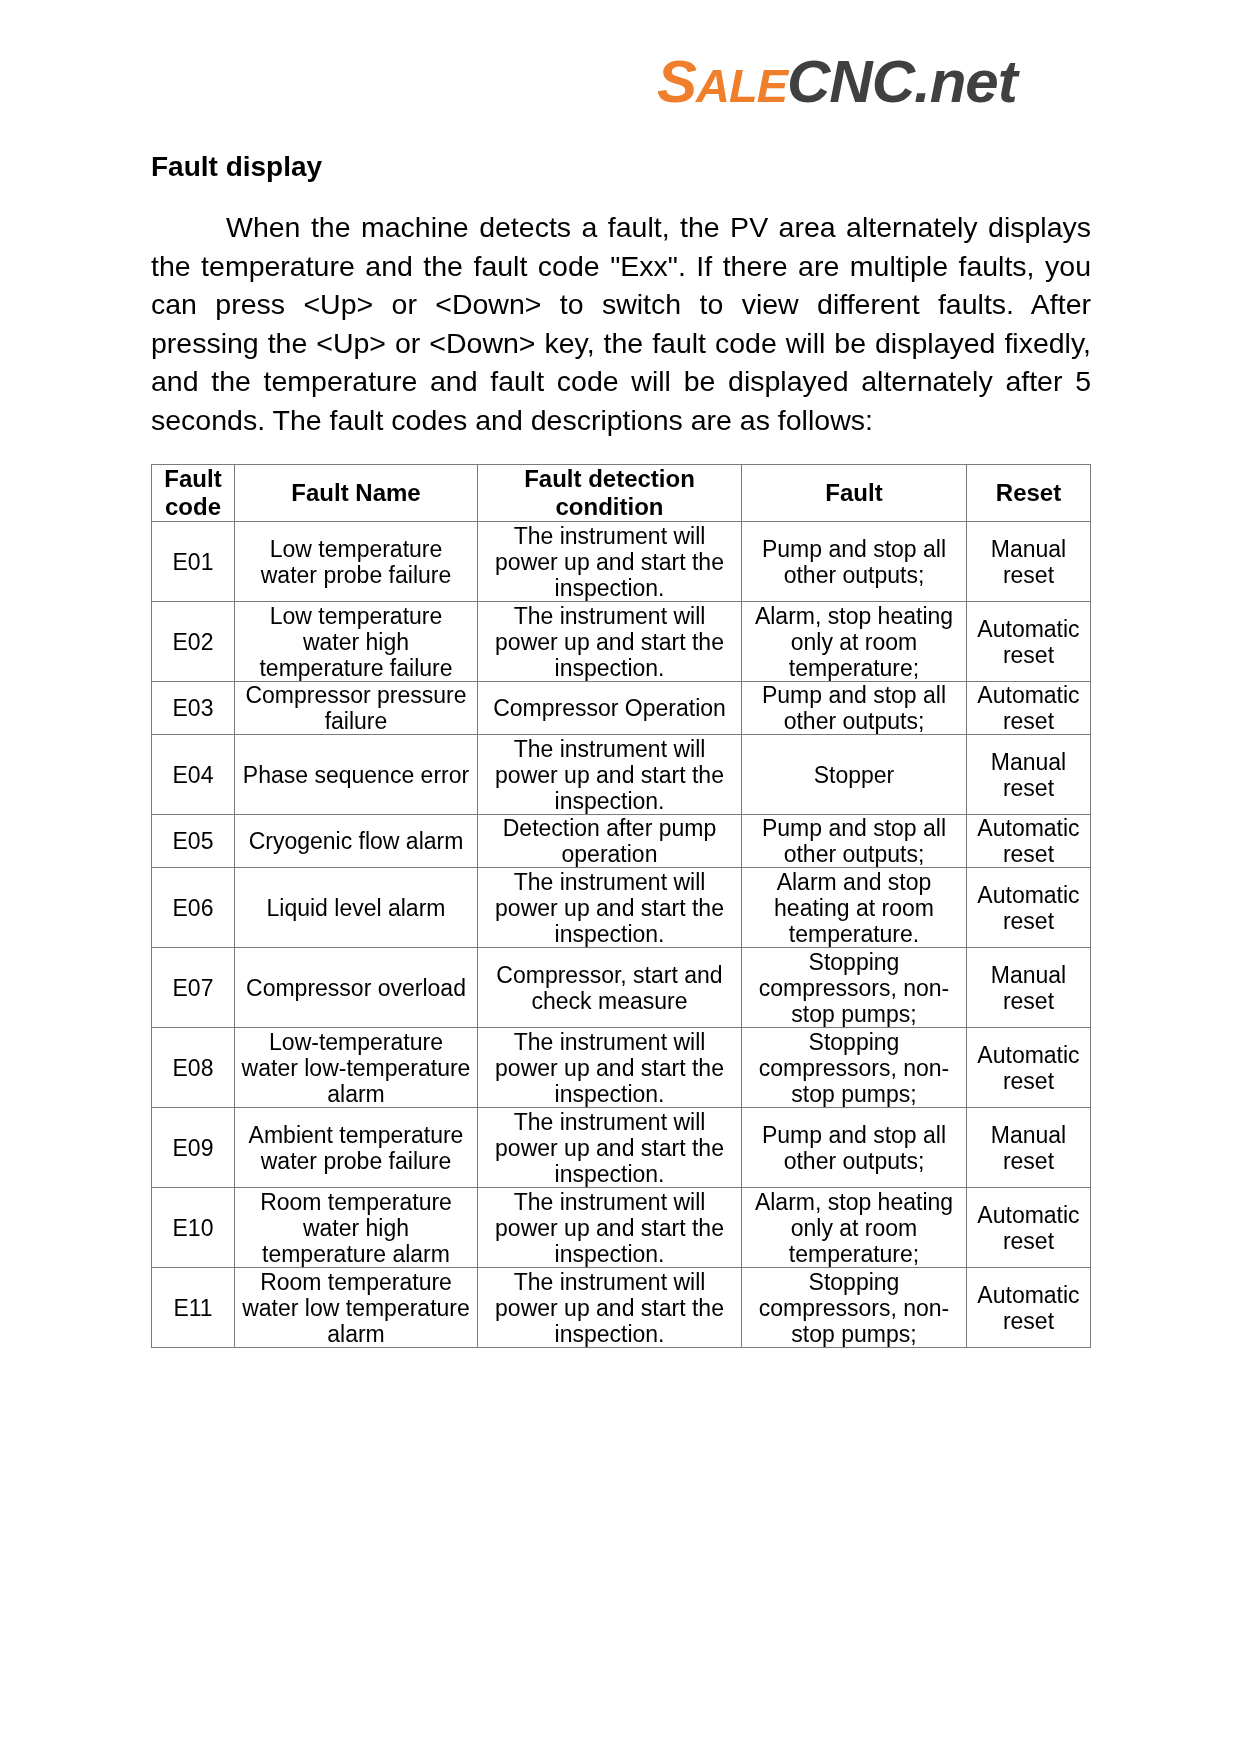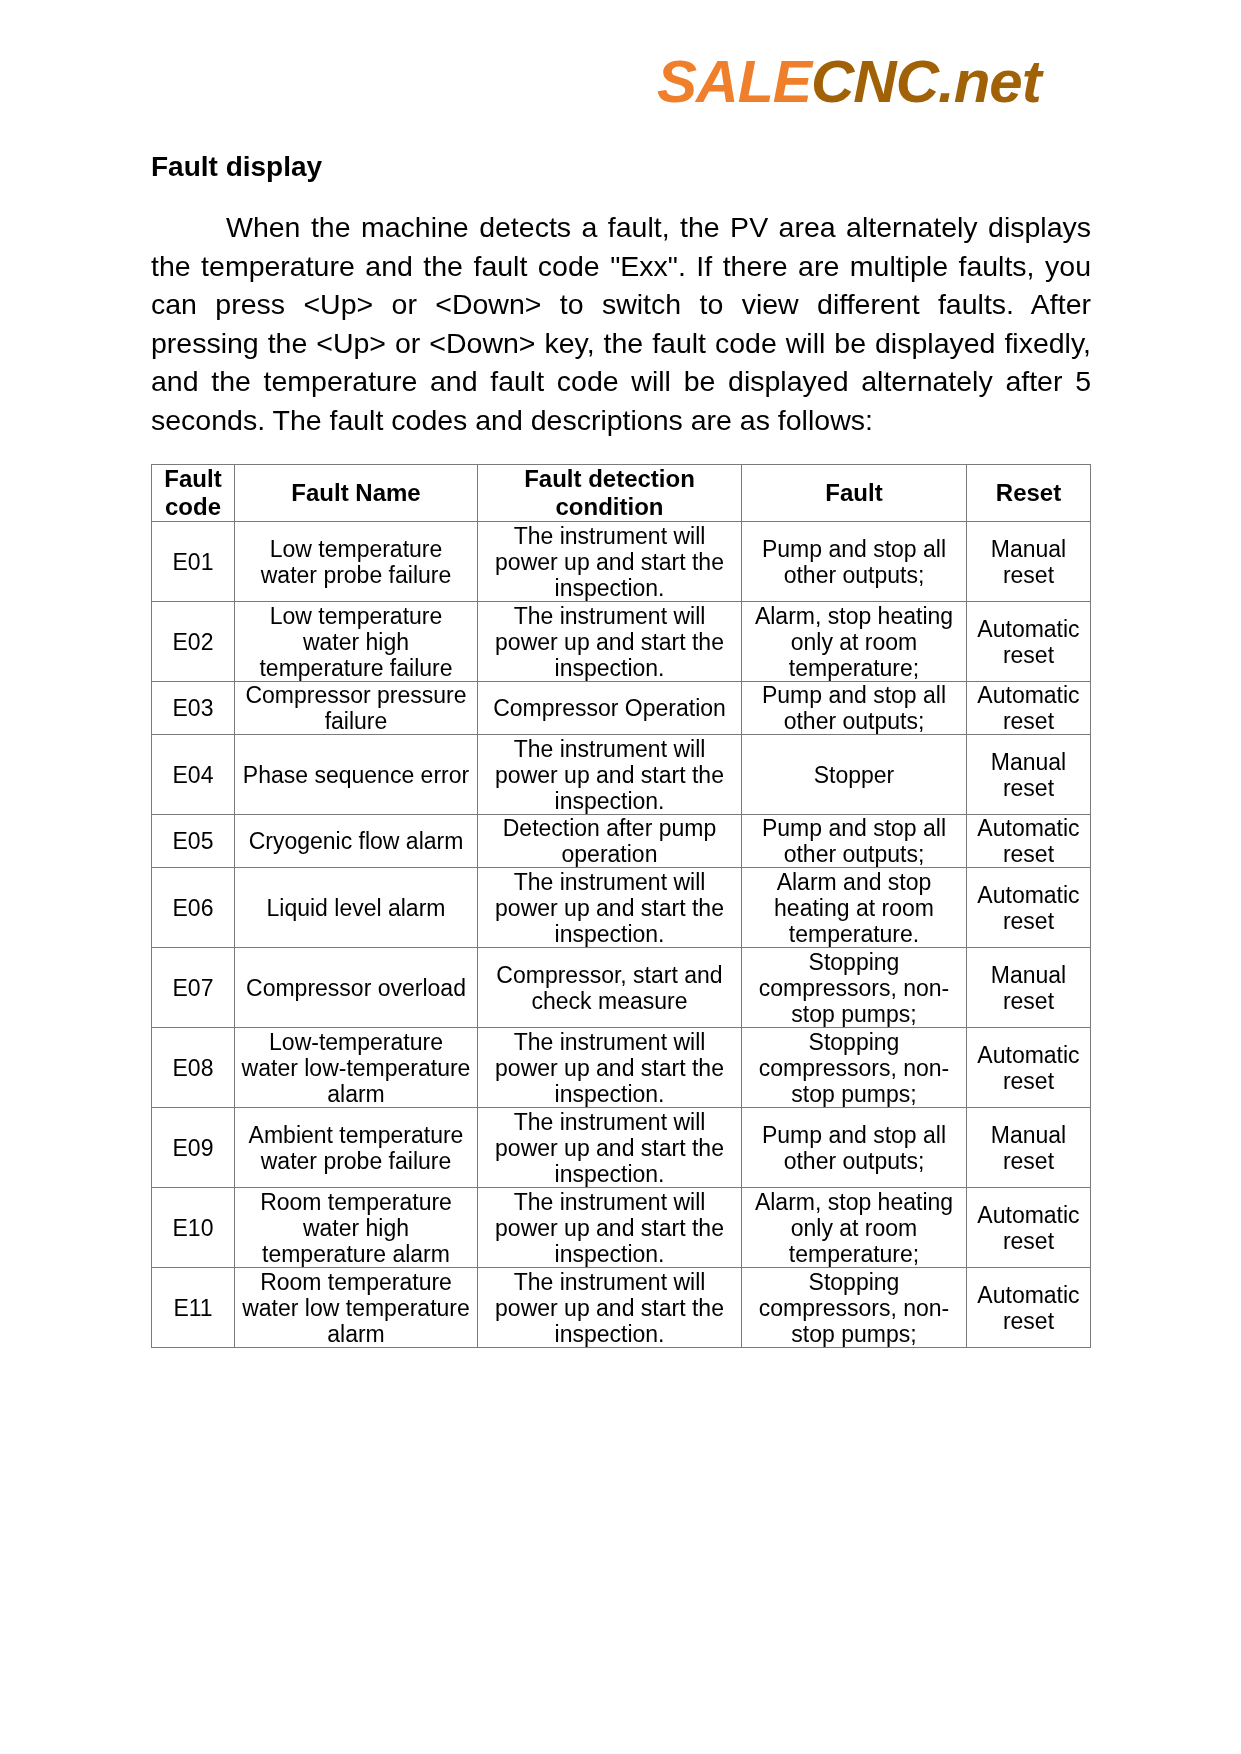--- a/index.html
+++ b/index.html
@@ -2,22 +2,22 @@
 <html><head>
 <meta charset="utf-8">
 <style>
   html, body { margin:0; padding:0; background:#ffffff; }
   body { width:1241px; height:1754px; position:relative; overflow:hidden;
          font-family:"Liberation Sans", sans-serif; color:#000; }
   .logo { position:absolute; left:657px; top:52px; height:60px; font-family:"Liberation Sans", sans-serif;
           font-weight:bold; font-style:italic; font-size:60px; line-height:60px; letter-spacing:-1px; white-space:nowrap; }
   .logo .sale { color:#F07F2C; }
   .logo .sale .big { font-size:60px; }
-  .logo .sale .small { font-size:59px;margin-top:48px; }
-  .logo .cnc { color:#a16207; }
+  .logo .sale .small { font-size:47px;margin-top:48px; }
+  .logo .cnc { color:#404040; }
   .heading { position:absolute; left:151px; top:150px; font-size:28px; font-weight:bold; line-height:34px;text-align:center; }
   .para { position:absolute; left:151px; top:208px; width:940px; font-size:28.5px; line-height:38.6px;
           text-align:justify; text-indent:75px; }
   table.faults { position:absolute; left:151px; top:464px; width:939px; border-collapse:collapse; table-layout:fixed;border-radius:10px; }
   table.faults th, table.faults td { border:1.5px solid #7a7a7a; text-align:center; vertical-align:middle;
           font-size:23px; line-height:26px; padding:0 4px; }
   table.faults th { font-weight:bold; font-size:24px; line-height:28px; }
   col.c1 { width:83px; } col.c2 { width:243px; } col.c3 { width:264px; } col.c4 { width:225px; } col.c5 { width:124px; }
   tr.h-head { height:57px; }
   tr.h3 { height:80px; }

